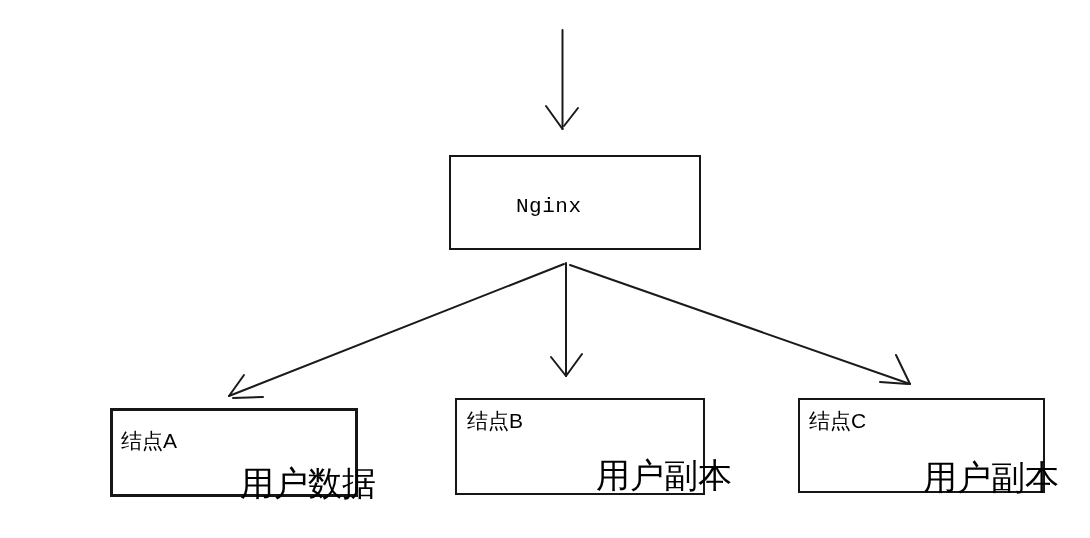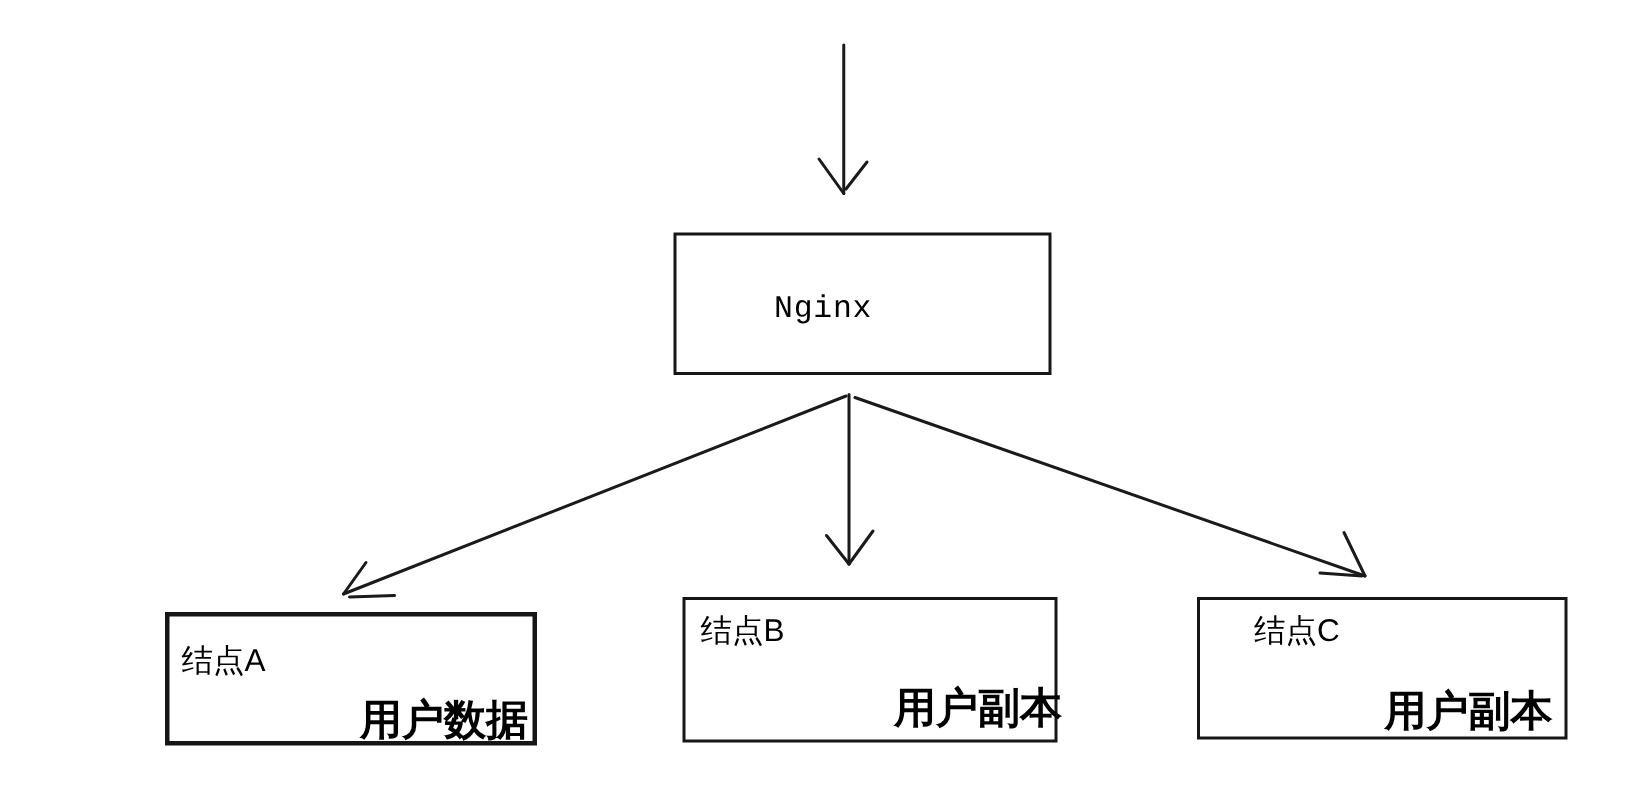--- a/index.html
+++ b/index.html
@@ -34,24 +34,24 @@
   }
   .nginx-label {
     left: 516px; top: 196px;
     font-family: "Liberation Mono", "DejaVu Sans Mono", monospace;
     font-size: 21px;
     letter-spacing: 0.5px;
   }
   .node-title { font-size: 21px; }
   .node-a-title { left: 121px; top: 430px; }
   .node-b-title { left: 467px; top: 410px; text-align: right; }
-  .node-c-title { left: 836px; top: 410px; }
+  .node-c-title { left: 809px; top: 410px; }
   .node-content {
-    font-size: 28px;
-    font-weight: 700;
+    font-size: 34px;
+    font-weight: 400;
   }
   .node-a-content { left: 240px; top: 466px; }
   .node-b-content { left: 596px; top: 458px; }
   .node-c-content { left: 923px; top: 460px; }
 </style>
 </head>
 <body>
 
 <div class="canvas">
 

